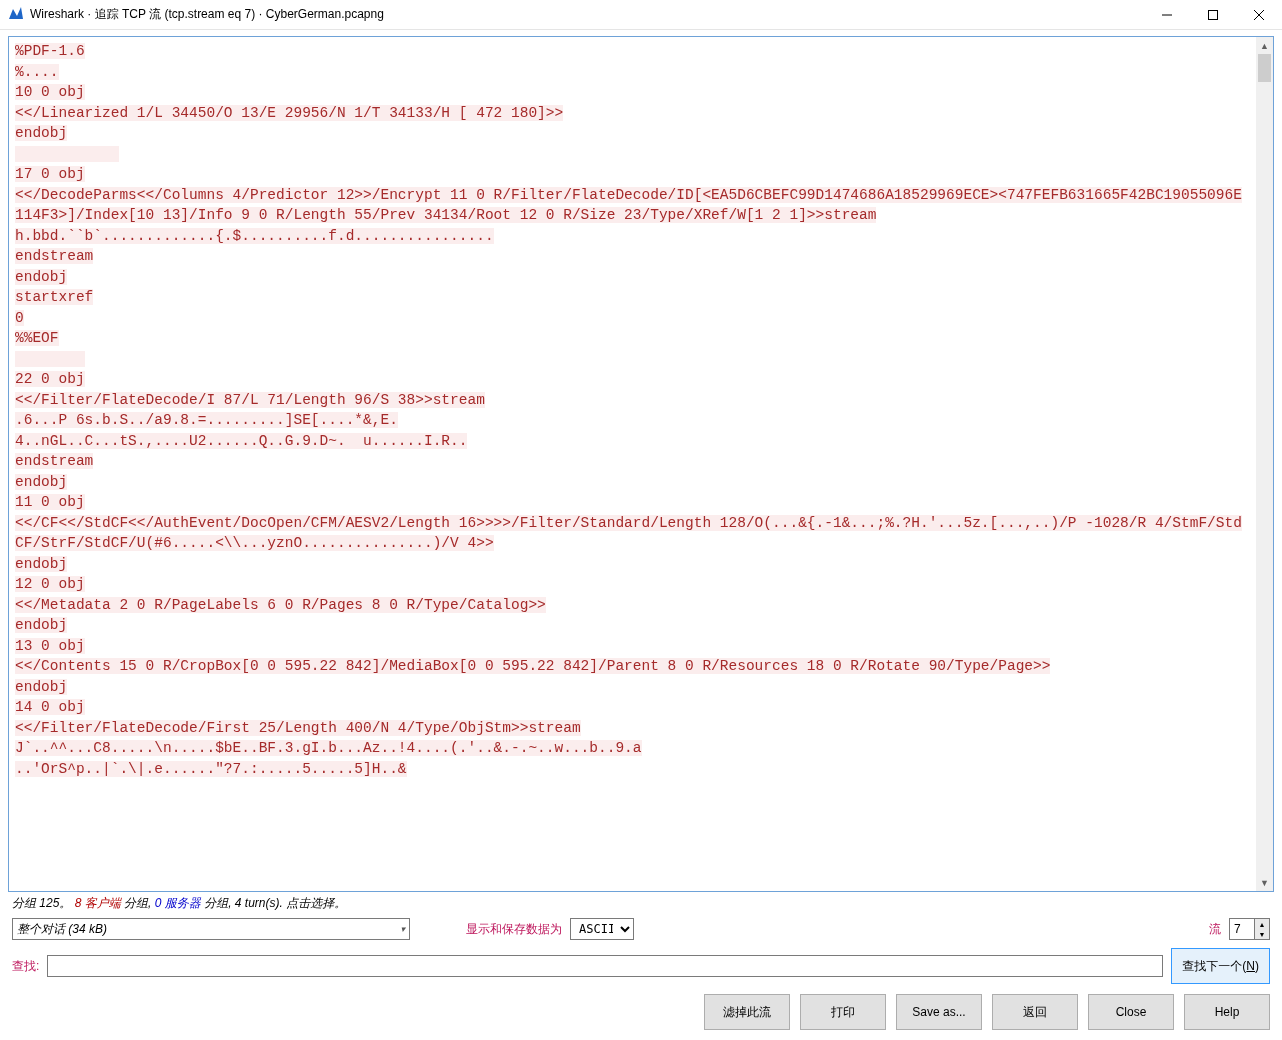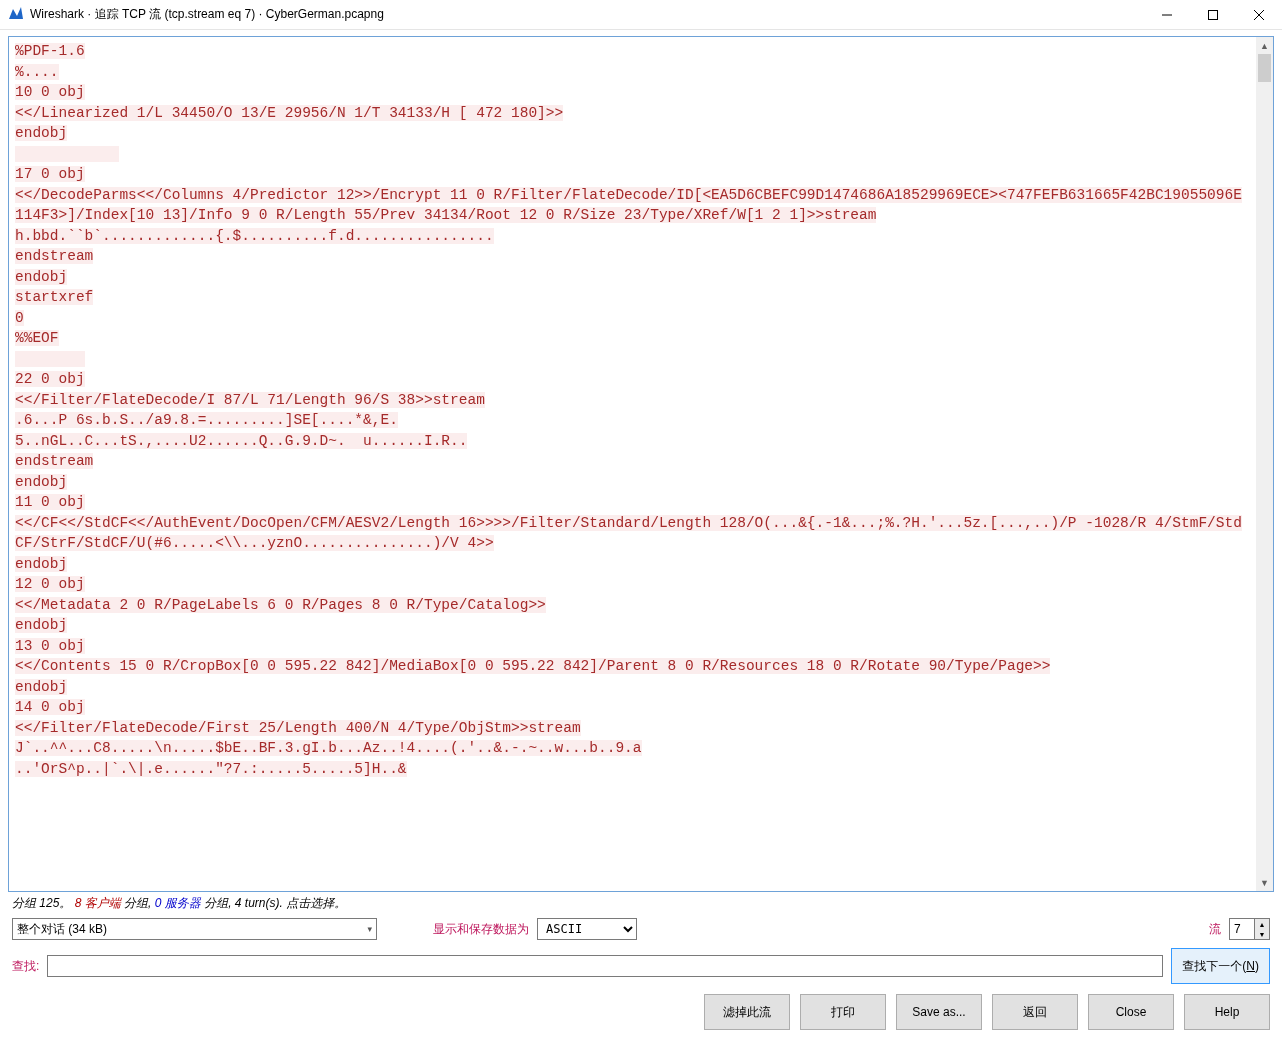--- a/index.html
+++ b/index.html
@@ -79,23 +79,23 @@
   gap: 8px;
 }
 .dropdown, select, input[type=text] {
   border: 1px solid #7a7a7a;
   font-family: inherit; font-size: 12px;
   padding: 1px 4px; height: 22px;
   background: #fff;
 }
 .dropdown { display:flex; align-items:center; justify-content:space-between; padding-right:4px;}
 .dropdown .chev { font-size:9px; color:#555; margin-left:6px; }
-.conv-drop { width: 365px; }
+.conv-drop { width: 398px; font-style: italic; }
 .lbl { color:#be185d; }
-select.ascii { width: 100px; font-family: Consolas, monospace; font-size: 12px; }
+select.ascii { width: 64px; font-family: Consolas, monospace; font-size: 12px; }
 .stream-spin { display:flex; align-items:center; }
 .stream-spin input { width: 26px; text-align:left; }
 .stream-spin .spinbtns { display:flex; flex-direction:column; border:1px solid #7a7a7a; border-left:none; }
 .stream-spin .spinbtns div { width:14px; height:10px; font-size:7px; display:flex; align-items:center; justify-content:center; background:#e9e9e9; }
 .find-row input { flex:1; }
 .btn {
   min-width: 86px; height: 36px;
   border: 1px solid #adadad;
   background: #e1e1e1;
   font-size: 12px;
@@ -152,21 +152,21 @@
 <span>h.bbd.``b`.............{.$..........f.d................</span>
 <span>endstream</span>
 <span>endobj</span>
 <span>startxref</span>
 <span>0</span>
 <span>%%EOF</span>
 <span>        </span>
 <span>22 0 obj</span>
 <span>&lt;&lt;/Filter/FlateDecode/I 87/L 71/Length 96/S 38&gt;&gt;stream</span>
 <span>.6...P 6s.b.S../a9.8.=.........]SE[....*&amp;,E.</span>
-<span>5..nGL..C...tS.,....U2......Q..G.9.D~.  u......I.R..</span>
+<span>4..nGL..C...tS.,....U2......Q..G.9.D~.  u......I.R..</span>
 <span>endstream</span>
 <span>endobj</span>
 <span>11 0 obj</span>
 <span>&lt;&lt;/CF&lt;&lt;/StdCF&lt;&lt;/AuthEvent/DocOpen/CFM/AESV2/Length 16&gt;&gt;&gt;&gt;/Filter/Standard/Length 128/O(...&amp;{.-1&amp;...;%.?H.'...5z.[...,..)/P -1028/R 4/StmF/StdCF/StrF/StdCF/U(#6.....&lt;\\...yznO...............)/V 4&gt;&gt;</span>
 <span>endobj</span>
 <span>12 0 obj</span>
 <span>&lt;&lt;/Metadata 2 0 R/PageLabels 6 0 R/Pages 8 0 R/Type/Catalog&gt;&gt;</span>
 <span>endobj</span>
 <span>13 0 obj</span>
 <span>&lt;&lt;/Contents 15 0 R/CropBox[0 0 595.22 842]/MediaBox[0 0 595.22 842]/Parent 8 0 R/Resources 18 0 R/Rotate 90/Type/Page&gt;&gt;</span>

